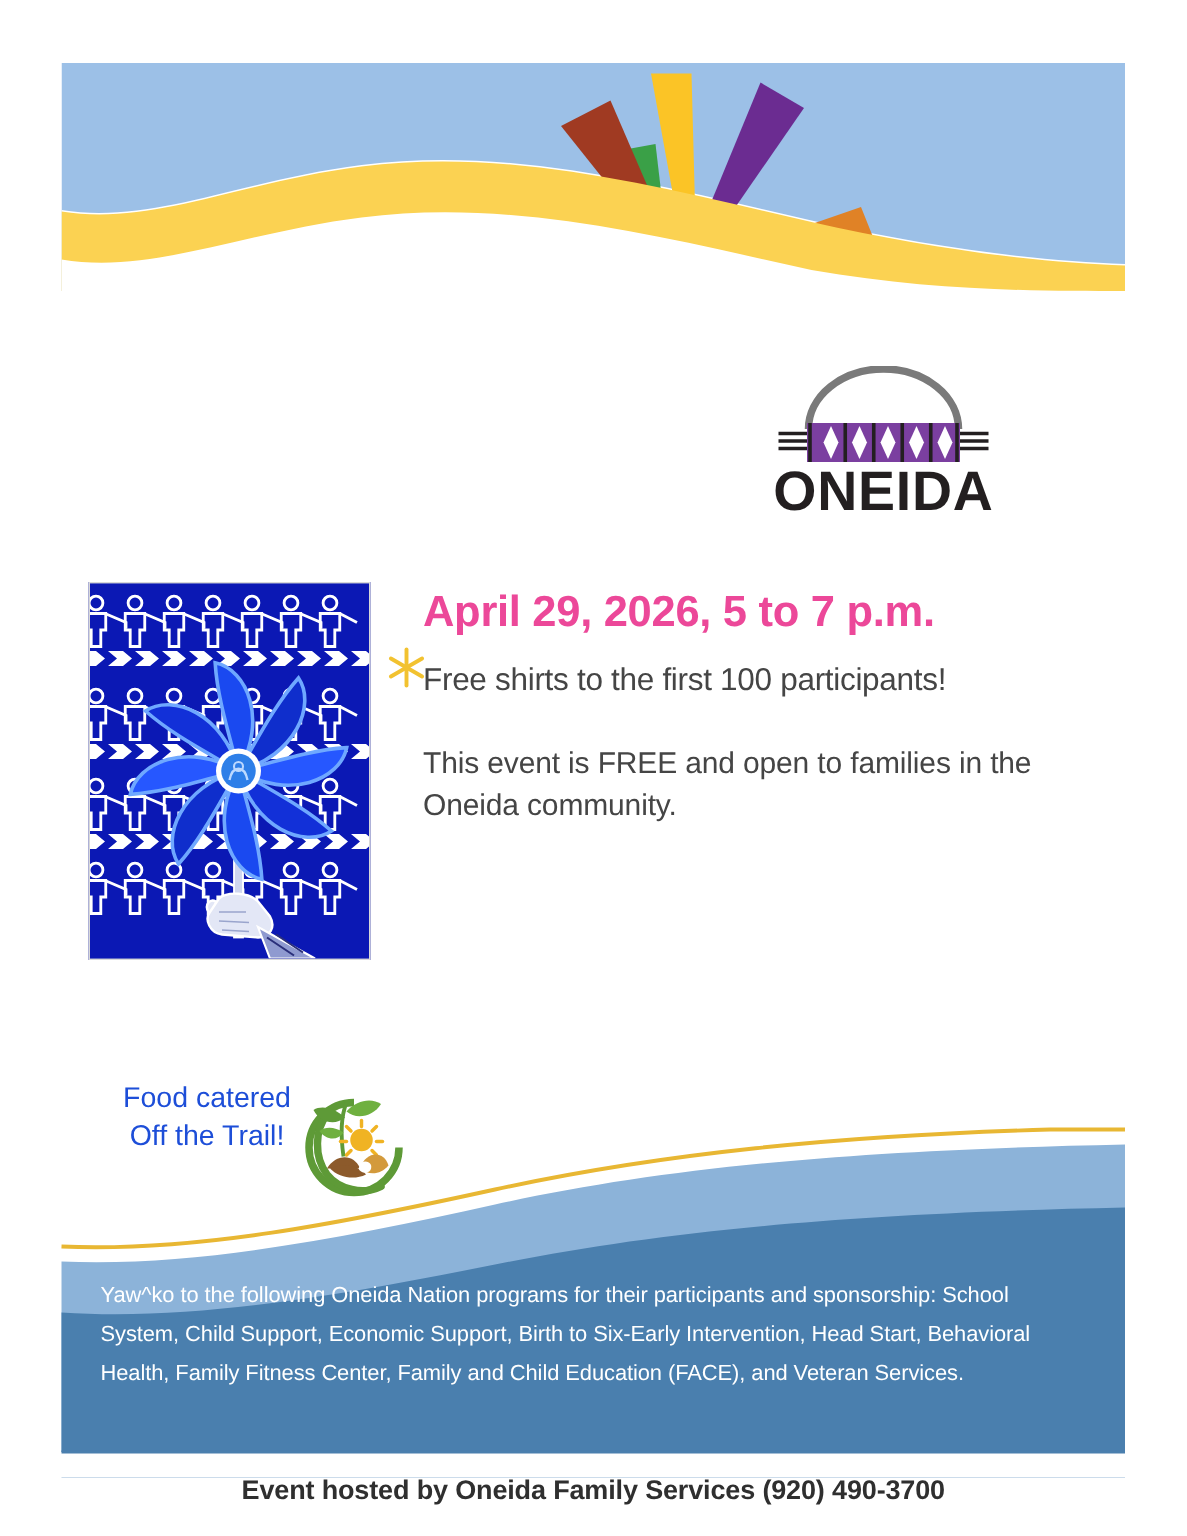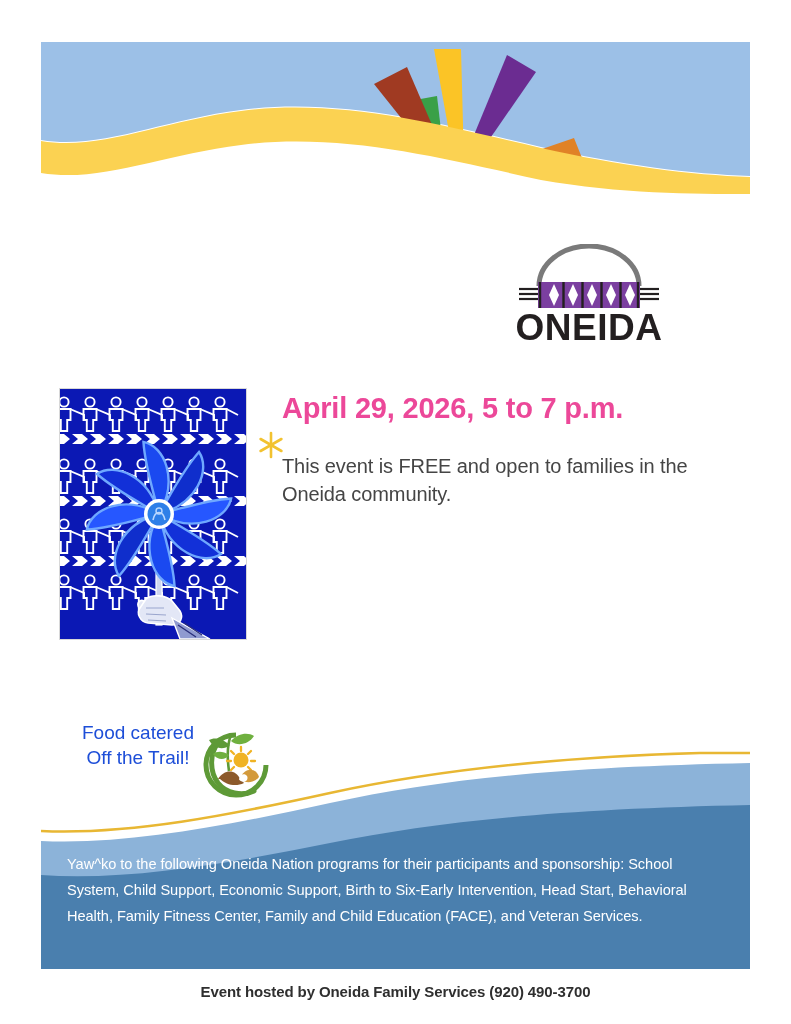--- a/index.html
+++ b/index.html
@@ -154,21 +154,21 @@
     font-weight: 400;
     letter-spacing: -0.05px;
   }
 
   
   #footer-line {
     position: absolute;
     left: 0; top: 983px;
     width: 791px;
     text-align: center;
-    font-size: 15px;
+    font-size: 18px;
     font-weight: bold;
     color: #2f2f2f;
     letter-spacing: -0.1px;
   }
 </style>
 </head>
 <body>
 
 <div id="page">
 
@@ -343,20 +343,21 @@
       <g stroke="#F2C230" stroke-width="2.6" stroke-linecap="round">
         <line x1="15" y1="3" x2="15" y2="27"></line>
         <line x1="4.6" y1="9" x2="25.4" y2="21"></line>
         <line x1="4.6" y1="21" x2="25.4" y2="9"></line>
       </g>
     </svg>
   </div>
 
   <div id="body-column">
     <div class="date-line">April 29, 2026, 5 to 7 p.m.</div>
+    <div class="shirts-line">Free shirts to the first 100 participants!</div>
     <div class="free-par">This event is FREE and open to families in the Oneida community.</div>
   </div>
 
   <div id="catered-block">
     <div class="catered-line">Food catered</div>
     <div class="catered-line">Off the Trail!</div>
   </div>
 
   <div id="off-trail-logo">
     <svg width="80" height="76" viewBox="0 0 80 76" xmlns="http://www.w3.org/2000/svg">

